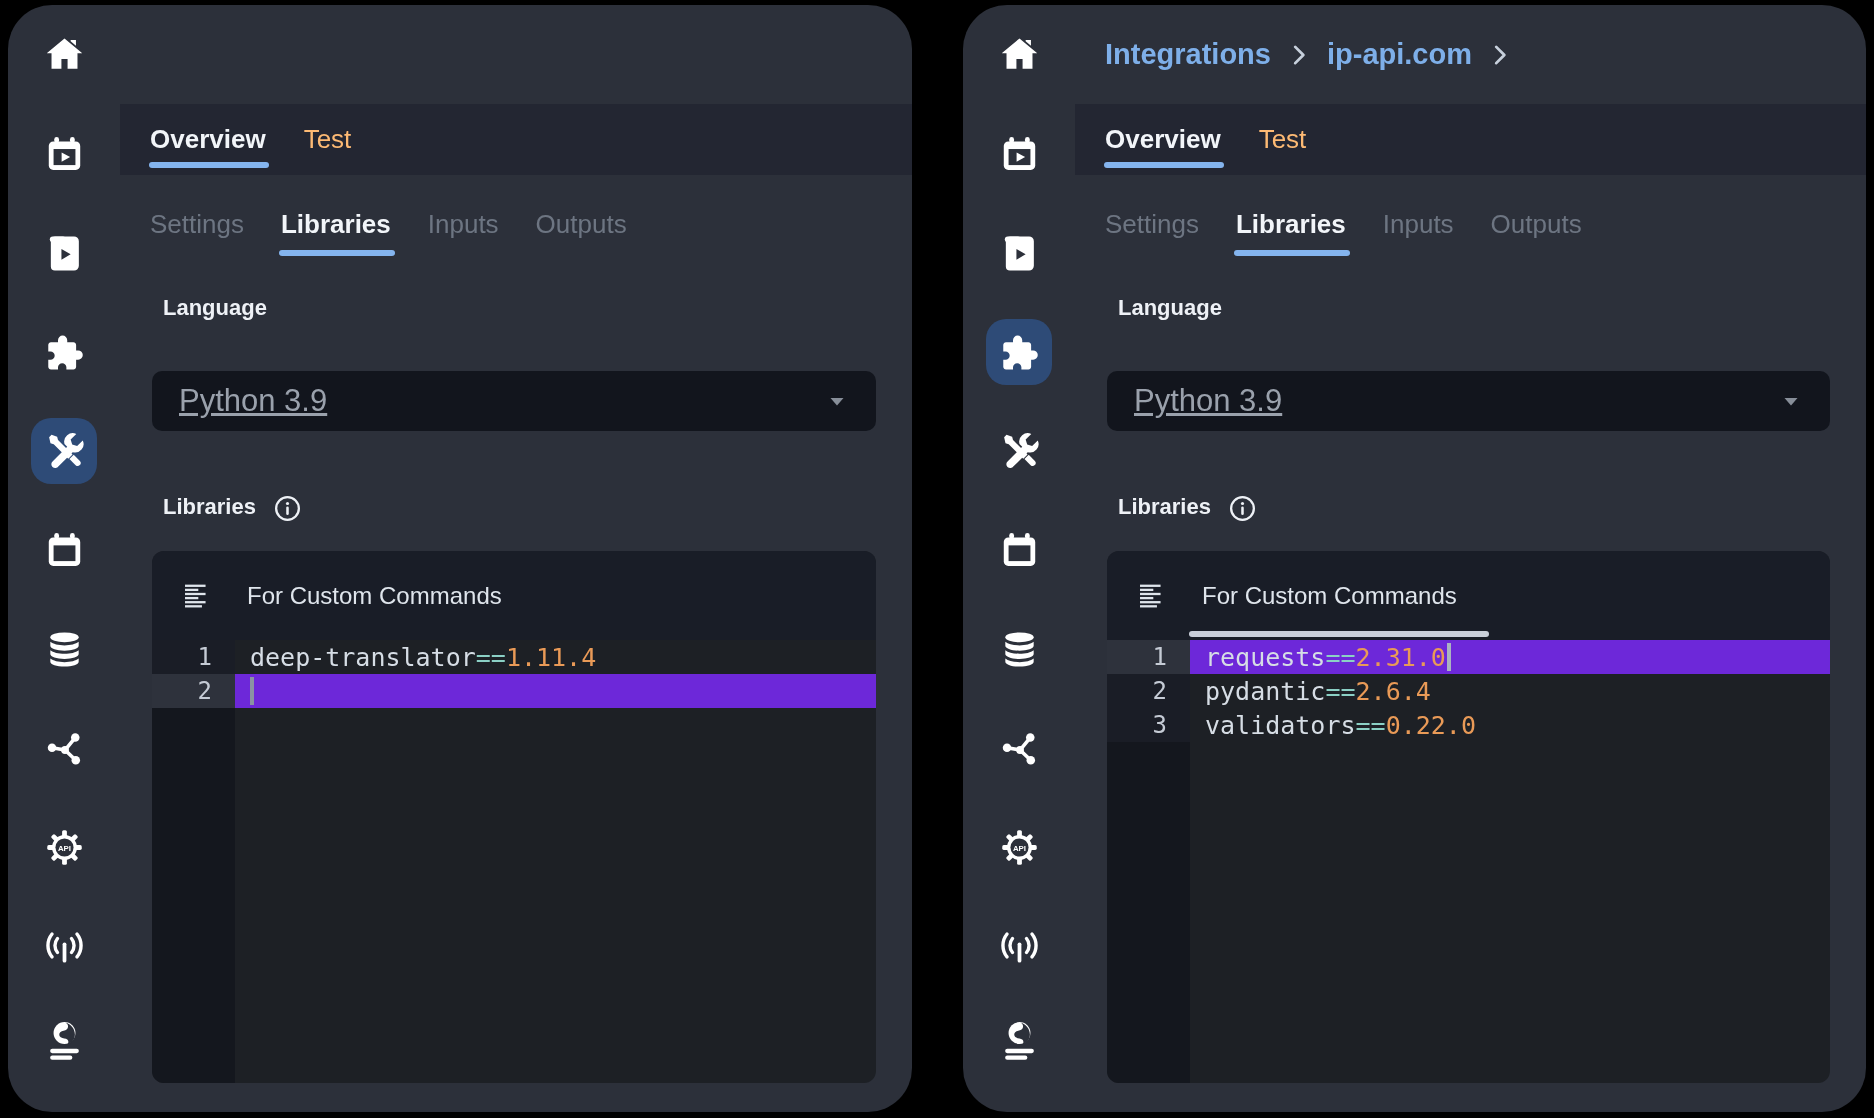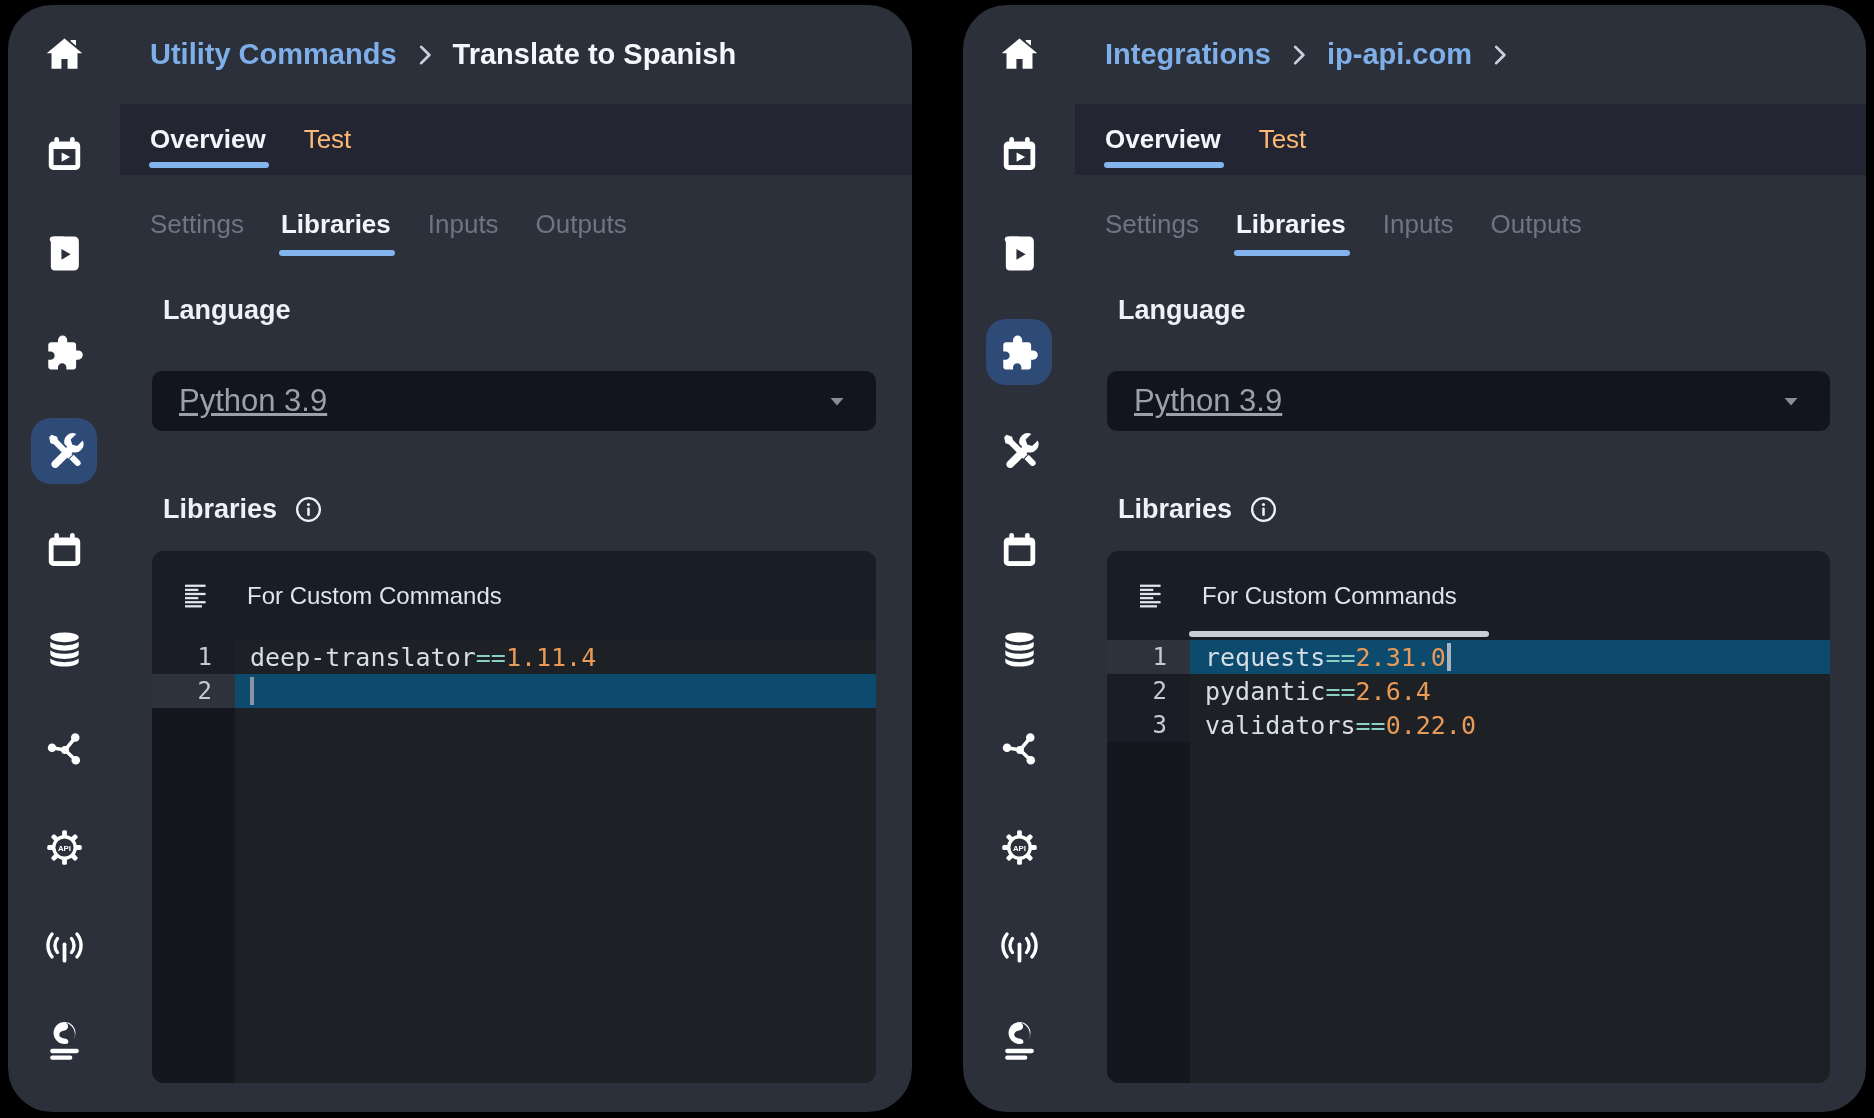--- a/index.html
+++ b/index.html
@@ -41,22 +41,22 @@
   .tab.active::after { content:""; position:absolute; left:-1px; right:-3px;
          bottom:7px; height:6px; background:#84b4ee; border-radius:3px; }
 
   .subtabs { position:absolute; top:170px; left:30px; height:66px;
              display:flex; align-items:center; gap:37px; }
   .subtab { position:relative; font-size:26px; color:#6d7582; cursor:pointer;margin-top:32px; }
   .subtab.active { color:#f2f5f9; font-weight:600; }
   .subtab.active::after { content:""; position:absolute; left:-2px; right:-4px;
          bottom:-16px; height:6px; background:#84b4ee; border-radius:3px; }
 
-  .section-heading { position:absolute; left:43px; font-size:27px; font-weight:bold;
-                     color:#eef1f6; display:flex; align-items:center; gap:17px; }
+  .section-heading { position:absolute; left:43px; font-size:22px; font-weight:bold;
+                     color:#eef1f6; display:flex; align-items:flex-start; gap:17px; }
   .h-language  { top:290px; }
   .h-libraries { top:489px; }
   .info-icon svg { width:29px; height:29px; color:#eef1f6; display:block; cursor:pointer; }
 
   .dropdown { position:absolute; top:366px; left:32px; right:36px; height:60px;
               background:#12151d; border-radius:10px; display:flex; align-items:center;
               padding:0 27px; cursor:pointer; }
   .dropdown-value { flex:1; font-size:31px; color:#9aa1ac;text-decoration:underline; }
   .dropdown-caret svg { width:24px; height:24px; color:#878e99; display:block; }
 
@@ -72,21 +72,21 @@
   .code-area { position:absolute; top:89px; left:0; right:0; bottom:0; }
   .gutter-bg { position:absolute; left:0; top:0; bottom:0; width:83px; background:#14171e; }
   .code-row { position:relative; display:flex; height:34px;
               font-family:"DejaVu Sans Mono", monospace; font-size:25px; cursor:text; }
   .row-gutter { flex:none; width:83px; background:#1a1d26; color:#c5cbd5;
                 display:flex; align-items:center; justify-content:flex-end;
                 padding-right:23px; font-size:24px; }
   .row-code { flex:1; display:flex; align-items:center; padding-left:15px;
               color:#d6dde5; white-space:pre; }
   .code-row.selected .row-gutter { background:#2e323c; }
-  .code-row.selected .row-code   { background:#0c4a6e; }
+  .code-row.selected .row-code   { background:#6d28d9; }
   .tok-op  { color:#8bd0c5; }
   .tok-ver { color:#e99a57; }
   .cursor  { display:inline-block; width:4px; height:28px; background:#8a93a3;
              vertical-align:middle; }
   .cursor.at-start { margin-right:2px; }
   .cursor.at-end   { margin-left:1px; background:#aab3c0; }
 </style>
 </head>
 <body>
 
@@ -246,29 +246,20 @@
           </svg>
         </div>
       <div class="nav-item n10">
           <svg>
             <use href="#i-globe-lines"></use>
           </svg>
         </div>
     </div>
 
     <div class="content">
-      <div class="breadcrumb">
-        <span class="crumb-link">Utility Commands</span>
-        <span class="crumb-sep">
-            <svg>
-              <use href="#i-chevron"></use>
-            </svg>
-          </span>
-        <span class="crumb-current">Translate to Spanish</span>
-      </div>
 
       <div class="tabbar">
         <div class="tab active">Overview</div>
         <div class="tab">Test</div>
       </div>
 
       <div class="subtabs">
         <div class="subtab">Settings</div>
         <div class="subtab active">Libraries</div>
         <div class="subtab">Inputs</div>

